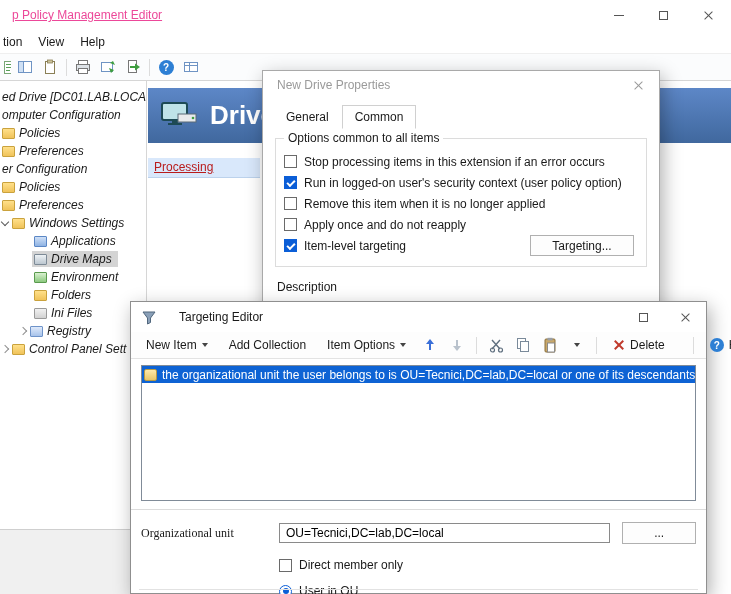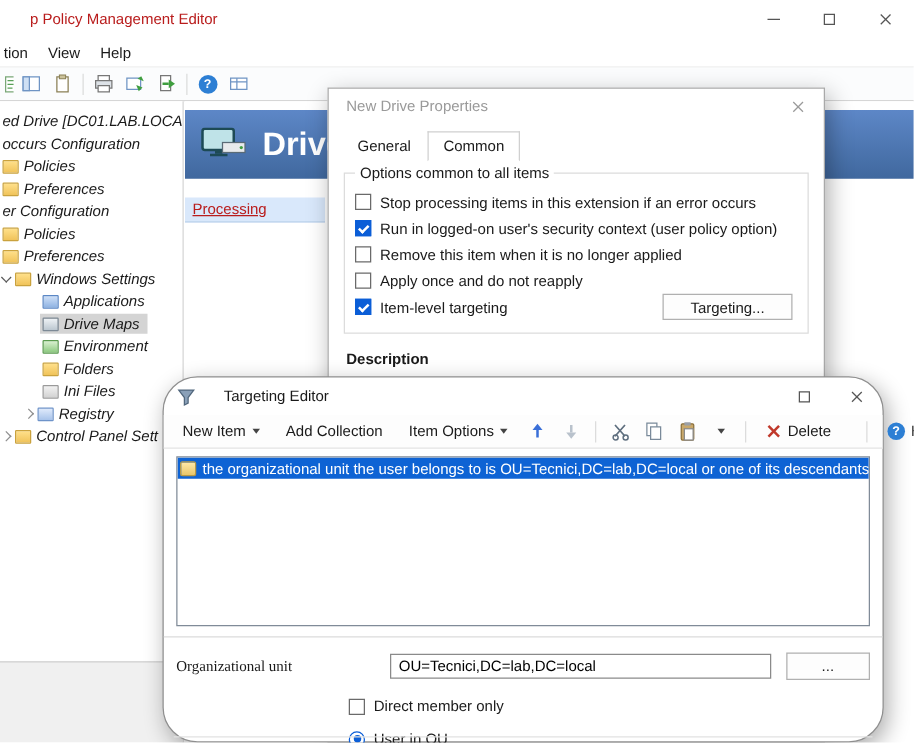--- a/index.html
+++ b/index.html
@@ -1,21 +1,21 @@
 <!DOCTYPE html>
 <html><head>
 <meta charset="utf-8">
 <style>
   * { margin:0; padding:0; box-sizing:border-box; }
   html,body { width:731px; height:594px; overflow:hidden; }
   body { font-family:"Liberation Sans", sans-serif; font-size:12px; color:#1a1a1a; background:#fff; position:relative; }
 
   
   .titlebar { height:30px; display:flex; align-items:center; background:#fff; }
-  .titlebar .title { padding-left:24px; font-size:12px; color:#b91c1c; white-space:nowrap; }
+  .titlebar .title { padding-left:12px; font-size:12px; color:#ec4899; white-space:nowrap;text-decoration:underline; }
   .win-controls { margin-left:auto; display:flex; height:100%; }
   .wc { width:45px; height:100%; display:flex; align-items:center; justify-content:center; }
   .glyph-min { width:10px; height:1px; background:#555; }
   .glyph-max { width:9px; height:9px; border:1px solid #555; }
   .x-icon { position:relative; width:11px; height:11px; display:inline-block; }
   .x-icon::before, .x-icon::after { content:""; position:absolute; left:5px; top:0; width:1px; height:11px; background:#555; }
   .x-icon::before { transform:rotate(45deg); }
   .x-icon::after { transform:rotate(-45deg); }
 
   .menubar { height:23px; display:flex; align-items:center; background:#fff; }
@@ -75,24 +75,24 @@
   .tabbar { display:flex; padding-left:10px; margin-top:6px; }
   .tab { padding:4px 12px; border:1px solid transparent; }
   .tab.active { border-color:#d0d0d0; background:#fff; border-bottom-color:#fff; }
   .gbox { margin:9px 12px 0; border:1px solid #dcdcdc; position:relative; padding:12px 8px 10px; }
   .gbox-label { position:absolute; top:-8px; left:8px; background:#fff; padding:0 4px; }
   .optrow { display:flex; align-items:center; gap:7px; height:21px; position:relative; }
   .cb { width:13px; height:13px; border:1px solid #6a6a6a; background:#fff; flex:none; position:relative; }
   .cb.checked { background:#0b5ed7; border-color:#0b5ed7; }
   .cb.checked::after { content:""; position:absolute; left:2px; top:2.5px; width:6px; height:3px; border-left:2px solid #fff; border-bottom:2px solid #fff; transform:rotate(-45deg); }
   .targeting-btn { position:absolute; right:4px; top:0; width:104px; height:21px; }
-  .desc-label { margin:13px 0 0 14px;font-weight:bold; }
-
-  
-  .dlg2 { left:130px; top:301px; width:577px; height:293px; z-index:20; border-color:#8f8f8f;border-radius:28px; }
+  .desc-label { margin:13px 0 0 14px; }
+
+  
+  .dlg2 { left:130px; top:301px; width:577px; height:293px; z-index:20; border-color:#8f8f8f; }
   .dlg2 .dtitle { height:30px; gap:8px; padding-left:10px; }
   .dlg2 .win-controls .wc { width:42px; }
   .t-toolbar { height:27px; display:flex; align-items:center; gap:7px; padding-left:8px; background:#fdfdfd; border-bottom:1px solid #e3e3e3; }
   .t-btn { display:flex; align-items:center; gap:5px; padding:3px 7px; white-space:nowrap; }
   .caret { width:0; height:0; border-left:3.5px solid transparent; border-right:3.5px solid transparent; border-top:4px solid #444; }
   .mini { width:20px; height:20px; display:flex; align-items:center; justify-content:center; flex:none; }
   .arr { position:relative; width:12px; height:12px; }
   .arr.up::before { content:""; position:absolute; left:2px; top:0; border-left:4px solid transparent; border-right:4px solid transparent; border-bottom:5px solid #3a6fd8; }
   .arr.up::after { content:""; position:absolute; left:5px; top:5px; width:2px; height:6px; background:#3a6fd8; }
   .arr.dn::before { content:""; position:absolute; left:2px; bottom:0; border-left:4px solid transparent; border-right:4px solid transparent; border-top:5px solid #b9c2cc; }
@@ -102,21 +102,21 @@
   .del-x::before { transform:rotate(45deg); }
   .del-x::after { transform:rotate(-45deg); }
   .help-badge.sm { width:14px; height:14px; }
   .t-list { margin:6px 10px 0; height:136px; border:1px solid #808b98; background:#fff; overflow:hidden; }
   .t-row { display:flex; align-items:center; gap:5px; height:17px; padding-left:2px; white-space:nowrap; }
   .t-row.sel { background:#0e63d4; color:#fff; }
   .ou-ic { width:13px; height:12px; flex:none; background:linear-gradient(#ffe9a8,#e8c66a); border:1px solid #b99a44; border-radius:2px; }
   .t-panel { margin-top:8px; border-top:1px solid #dcdcdc; padding:12px 10px 0; position:relative; }
   .ou-row { display:flex; align-items:center; }
   .ou-label { width:138px; flex:none;font-family:Liberation Serif, serif; }
-  .ou-input { width:360px; height:20px; border:1px solid #8a8a8a; padding:1px 6px; font:12px "Liberation Sans",sans-serif;margin-left:33px; }
+  .ou-input { width:360px; height:20px; border:1px solid #8a8a8a; padding:1px 6px; font:12px "Liberation Sans",sans-serif; }
   .browse-btn { margin-left:12px; width:80px; height:22px; }
   .dm-row { margin:14px 0 0 138px; display:flex; gap:7px; align-items:center; }
   .radio-row { margin:12px 0 0 138px; display:flex; gap:7px; align-items:center; }
   .radio { width:13px; height:13px; border-radius:50%; border:1px solid #0b5ed7; background:#fff; position:relative; flex:none; }
   .radio.sel::after { content:""; position:absolute; inset:2.5px; border-radius:50%; background:#0b5ed7; }
   .t-bottomline { position:absolute; left:8px; right:8px; bottom:3px; border-top:1px solid #e2e2e2; }
 </style>
 </head>
 <body>
 
@@ -193,21 +193,21 @@
       </svg>
   </span>
 </div>
 
 <div class="sidebar">
   <div class="tree">
     <div class="trow pad-root">
       <span>ed Drive [DC01.LAB.LOCA</span>
     </div>
     <div class="trow pad-root">
-      <span>occurs Configuration</span>
+      <span>omputer Configuration</span>
     </div>
     <div class="trow pad-sub">
       <span class="ti ic-folder"></span>
       <span>Policies</span>
     </div>
     <div class="trow pad-sub">
       <span class="ti ic-folder"></span>
       <span>Preferences</span>
     </div>
     <div class="trow pad-root">

